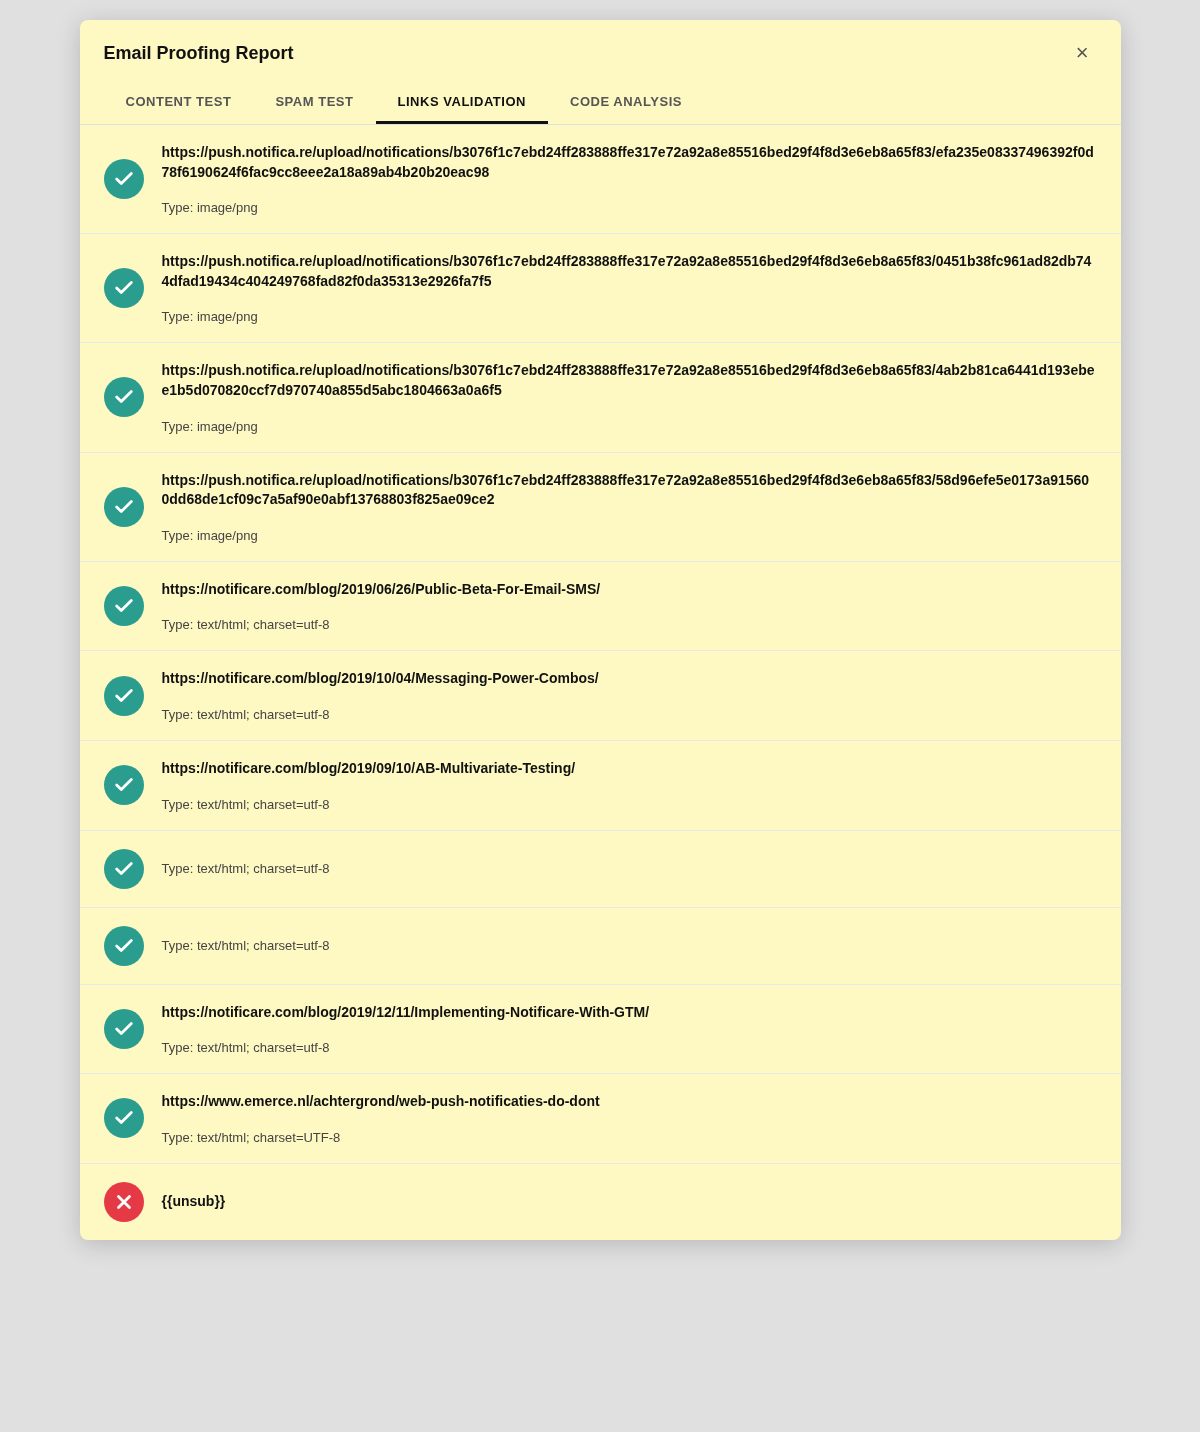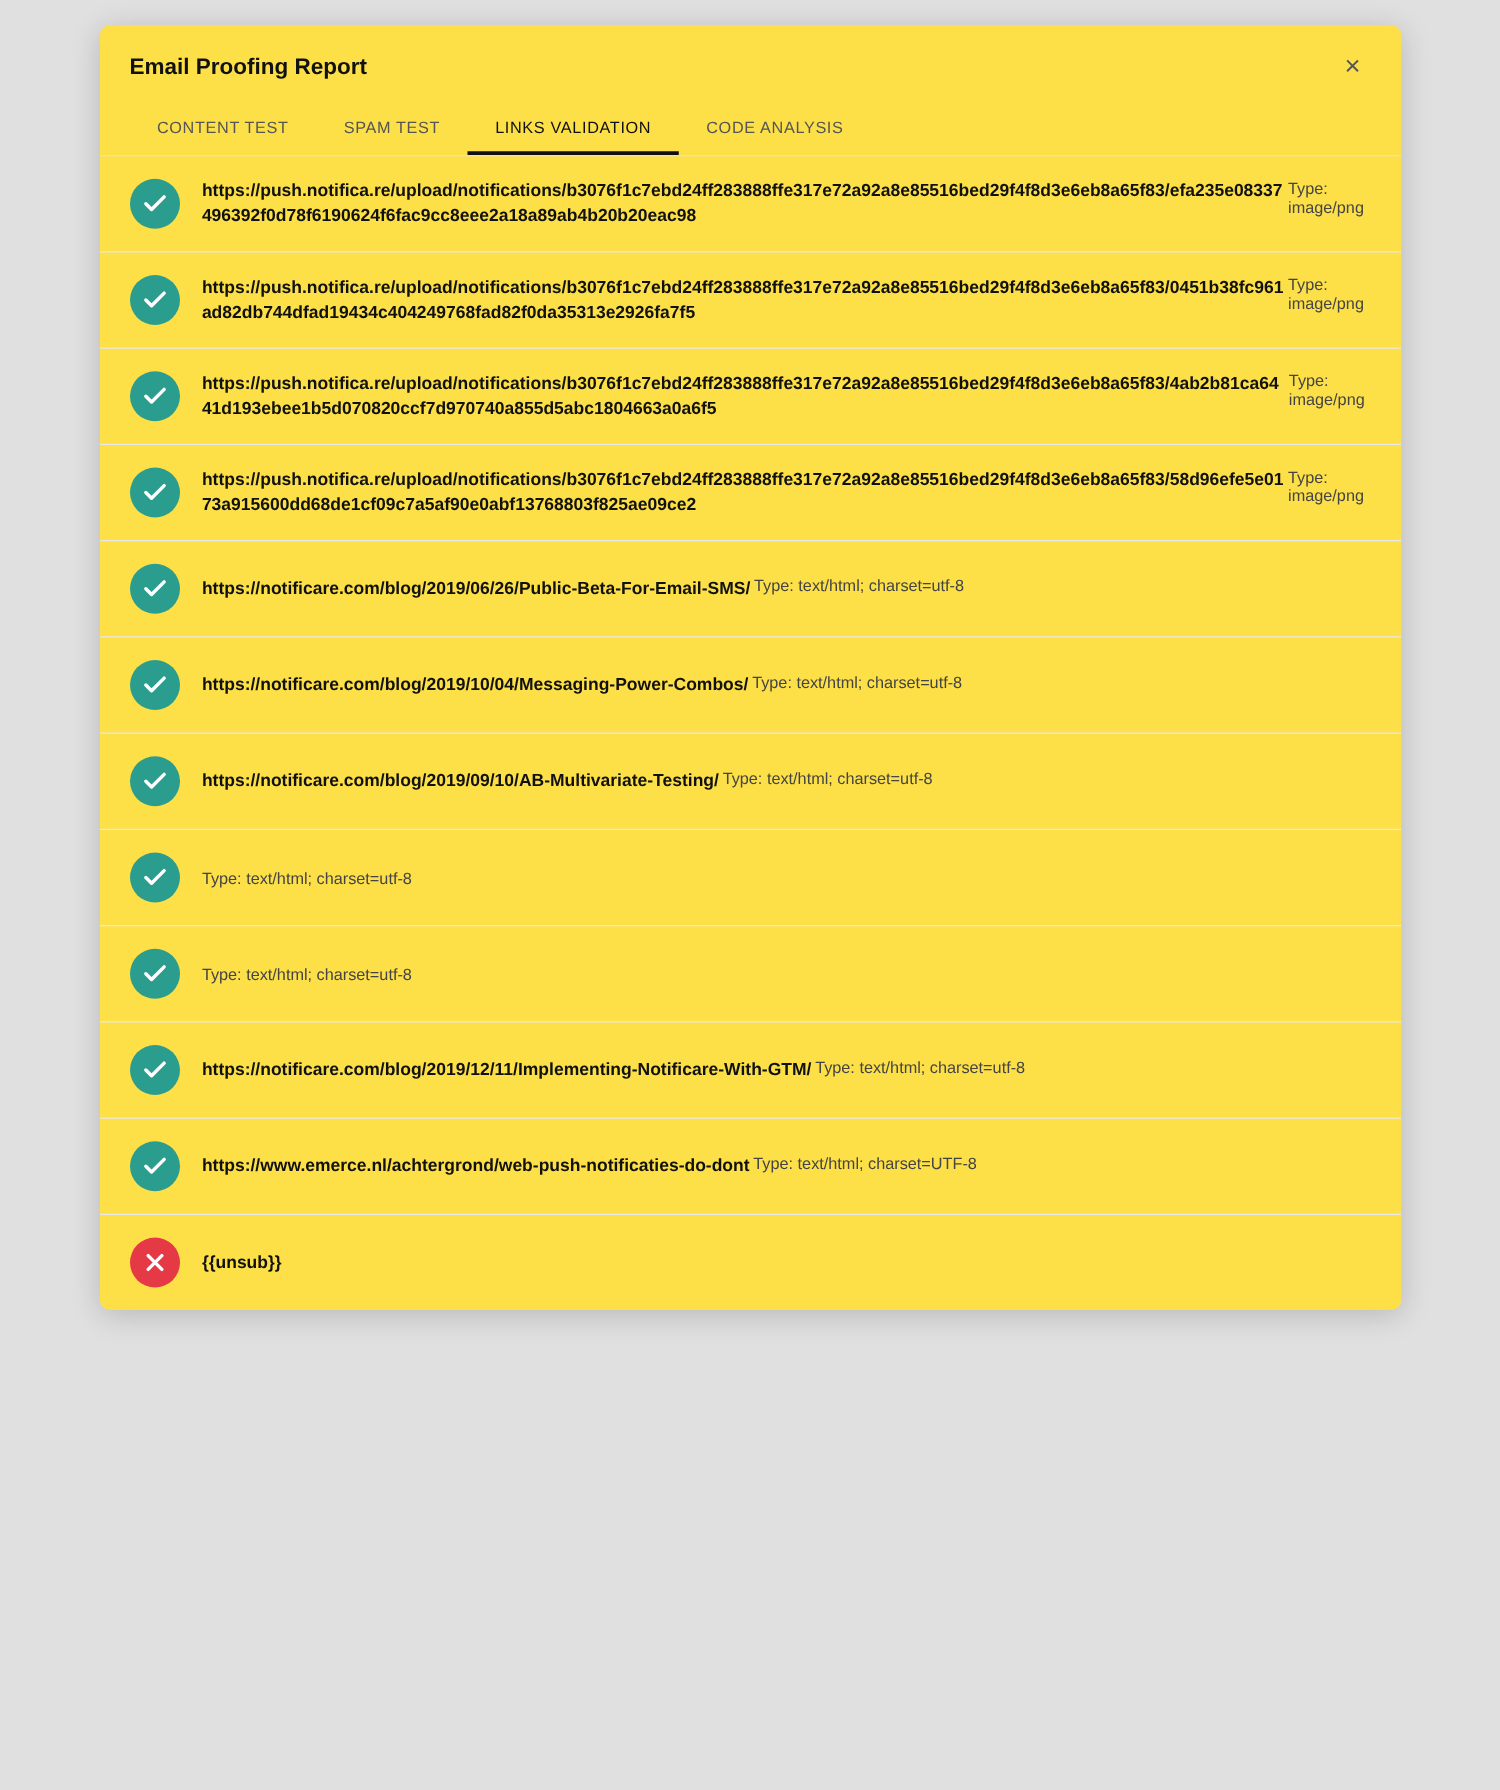--- a/index.html
+++ b/index.html
@@ -12,21 +12,21 @@
       background: #e0e0e0;
       font-family: -apple-system, BlinkMacSystemFont, 'Segoe UI', Arial, sans-serif;
       display: flex;
       justify-content: center;
       align-items: flex-start;
       padding: 20px;
       min-height: 1432px;
     }
 
     .modal {
-      background: #fde047;
+      background: #fef9c3;
       border-radius: 8px;
       box-shadow: 0 4px 24px rgba(0,0,0,0.18);
       width: 1041px;
       overflow: hidden;
     }
 
     .modal-header {
       display: flex;
       justify-content: space-between;
       align-items: center;
@@ -53,21 +53,21 @@
     .tabs {
       display: flex;
       border-bottom: 1px solid #e0e0e0;
       padding: 0 24px;
       margin-top: 12px;
     }
 
     .tab {
       padding: 14px 22px 12px 22px;
       font-size: 13px;
-      font-weight: 400;
+      font-weight: 700;
       color: #555;
       cursor: pointer;
       letter-spacing: 0.04em;
       text-transform: uppercase;
       position: relative;
       border-bottom: 3px solid transparent;
       white-space: nowrap;
     }
 
     .tab.active {
@@ -109,21 +109,22 @@
       background-color: #e63946;
     }
 
     .check-icon svg {
       width: 22px;
       height: 22px;
     }
 
     .link-info {
       display: flex;
-      gap: 3px;
+      flex-direction: column;
+      gap: 18px;
       min-width: 0;
     }
 
     .link-url {
       font-size: 14px;
       font-weight: 600;
       color: #111;
       word-break: break-all;
       line-height: 1.4;
     }

